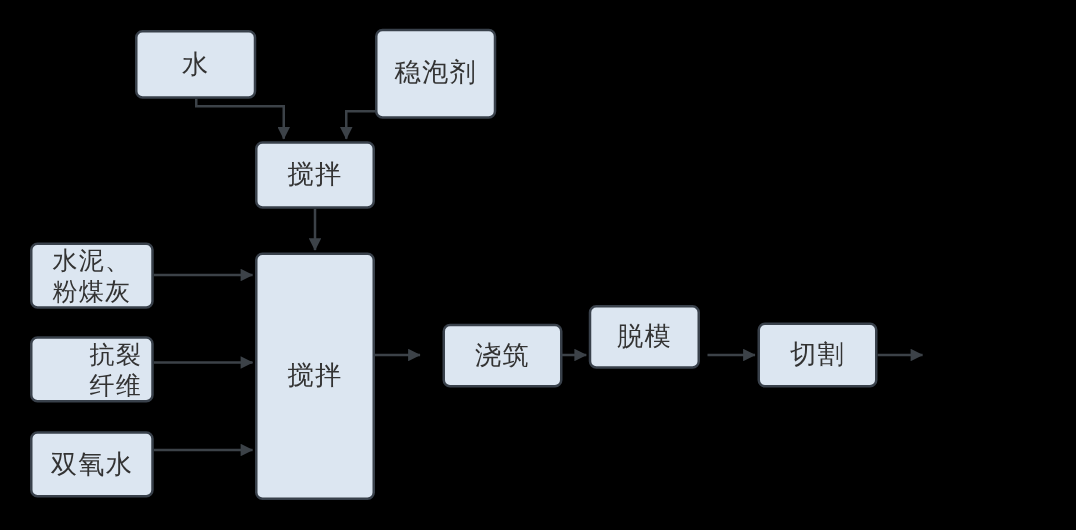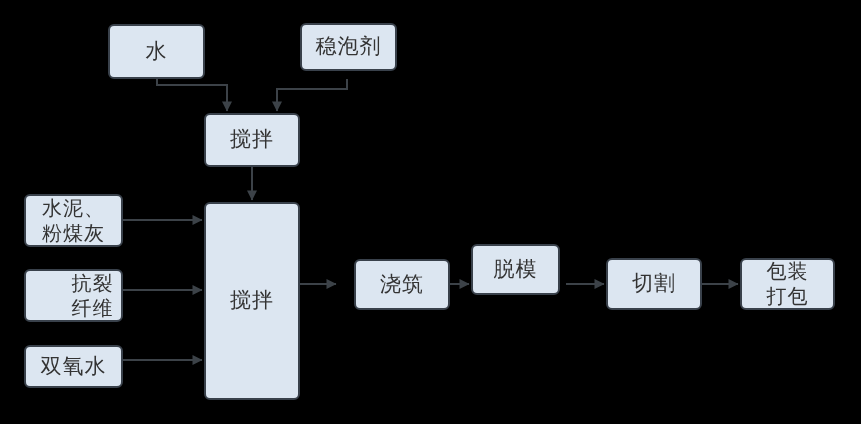--- a/index.html
+++ b/index.html
@@ -37,25 +37,25 @@
     font-size: 21px;
     line-height: 1.2;
     white-space: pre-line;
     letter-spacing: 1px;
   }
   .node.two-line {
     font-size: 20px;
     line-height: 1.25;
   }
   #n-water      { left: 108px; top: 24px;  width: 97px; height: 55px; }
-  #n-stabilizer { left: 300px; top: 23px;  width: 97px; height: 48px; }
+  #n-stabilizer { left: 300px; top: 23px;  width: 97px; height: 72px; }
   #n-premix     { left: 204px; top: 113px; width: 96px; height: 54px; }
   #n-cement     { left: 24px;  top: 194px; width: 99px; height: 53px; }
   #n-fiber      { left: 24px;  top: 269px; width: 99px; height: 53px; padding-left: 38px; }
-  #n-peroxide   { left: 24px;  top: 345px; width: 99px; height: 43px; }
+  #n-peroxide   { left: 24px;  top: 345px; width: 99px; height: 53px; }
   #n-mainmix    { left: 204px; top: 202px; width: 96px; height: 198px; }
   #n-pouring    { left: 338px; top: 259px; width: 96px; height: 51px; margin-left: 16px; }
   #n-demold     { left: 471px; top: 244px; width: 89px; height: 51px; }
   #n-cutting    { left: 606px; top: 258px; width: 96px; height: 52px; }
   #n-packing    { left: 740px; top: 258px; width: 95px; height: 52px; }
   .edge {
     fill: none;
     stroke: #3c4248;
     stroke-width: 2;
   }
@@ -98,16 +98,14 @@
   <div class="node" id="n-peroxide">双氧水</div>
 
   <div class="node" id="n-mainmix">搅拌</div>
 
   <div class="node" id="n-pouring">浇筑</div>
 
   <div class="node" id="n-demold">脱模</div>
 
   <div class="node" id="n-cutting">切割</div>
 
-  <div class="node two-line" id="n-packing">包装
-打包</div>
 
 </div>
 
 </body></html>

